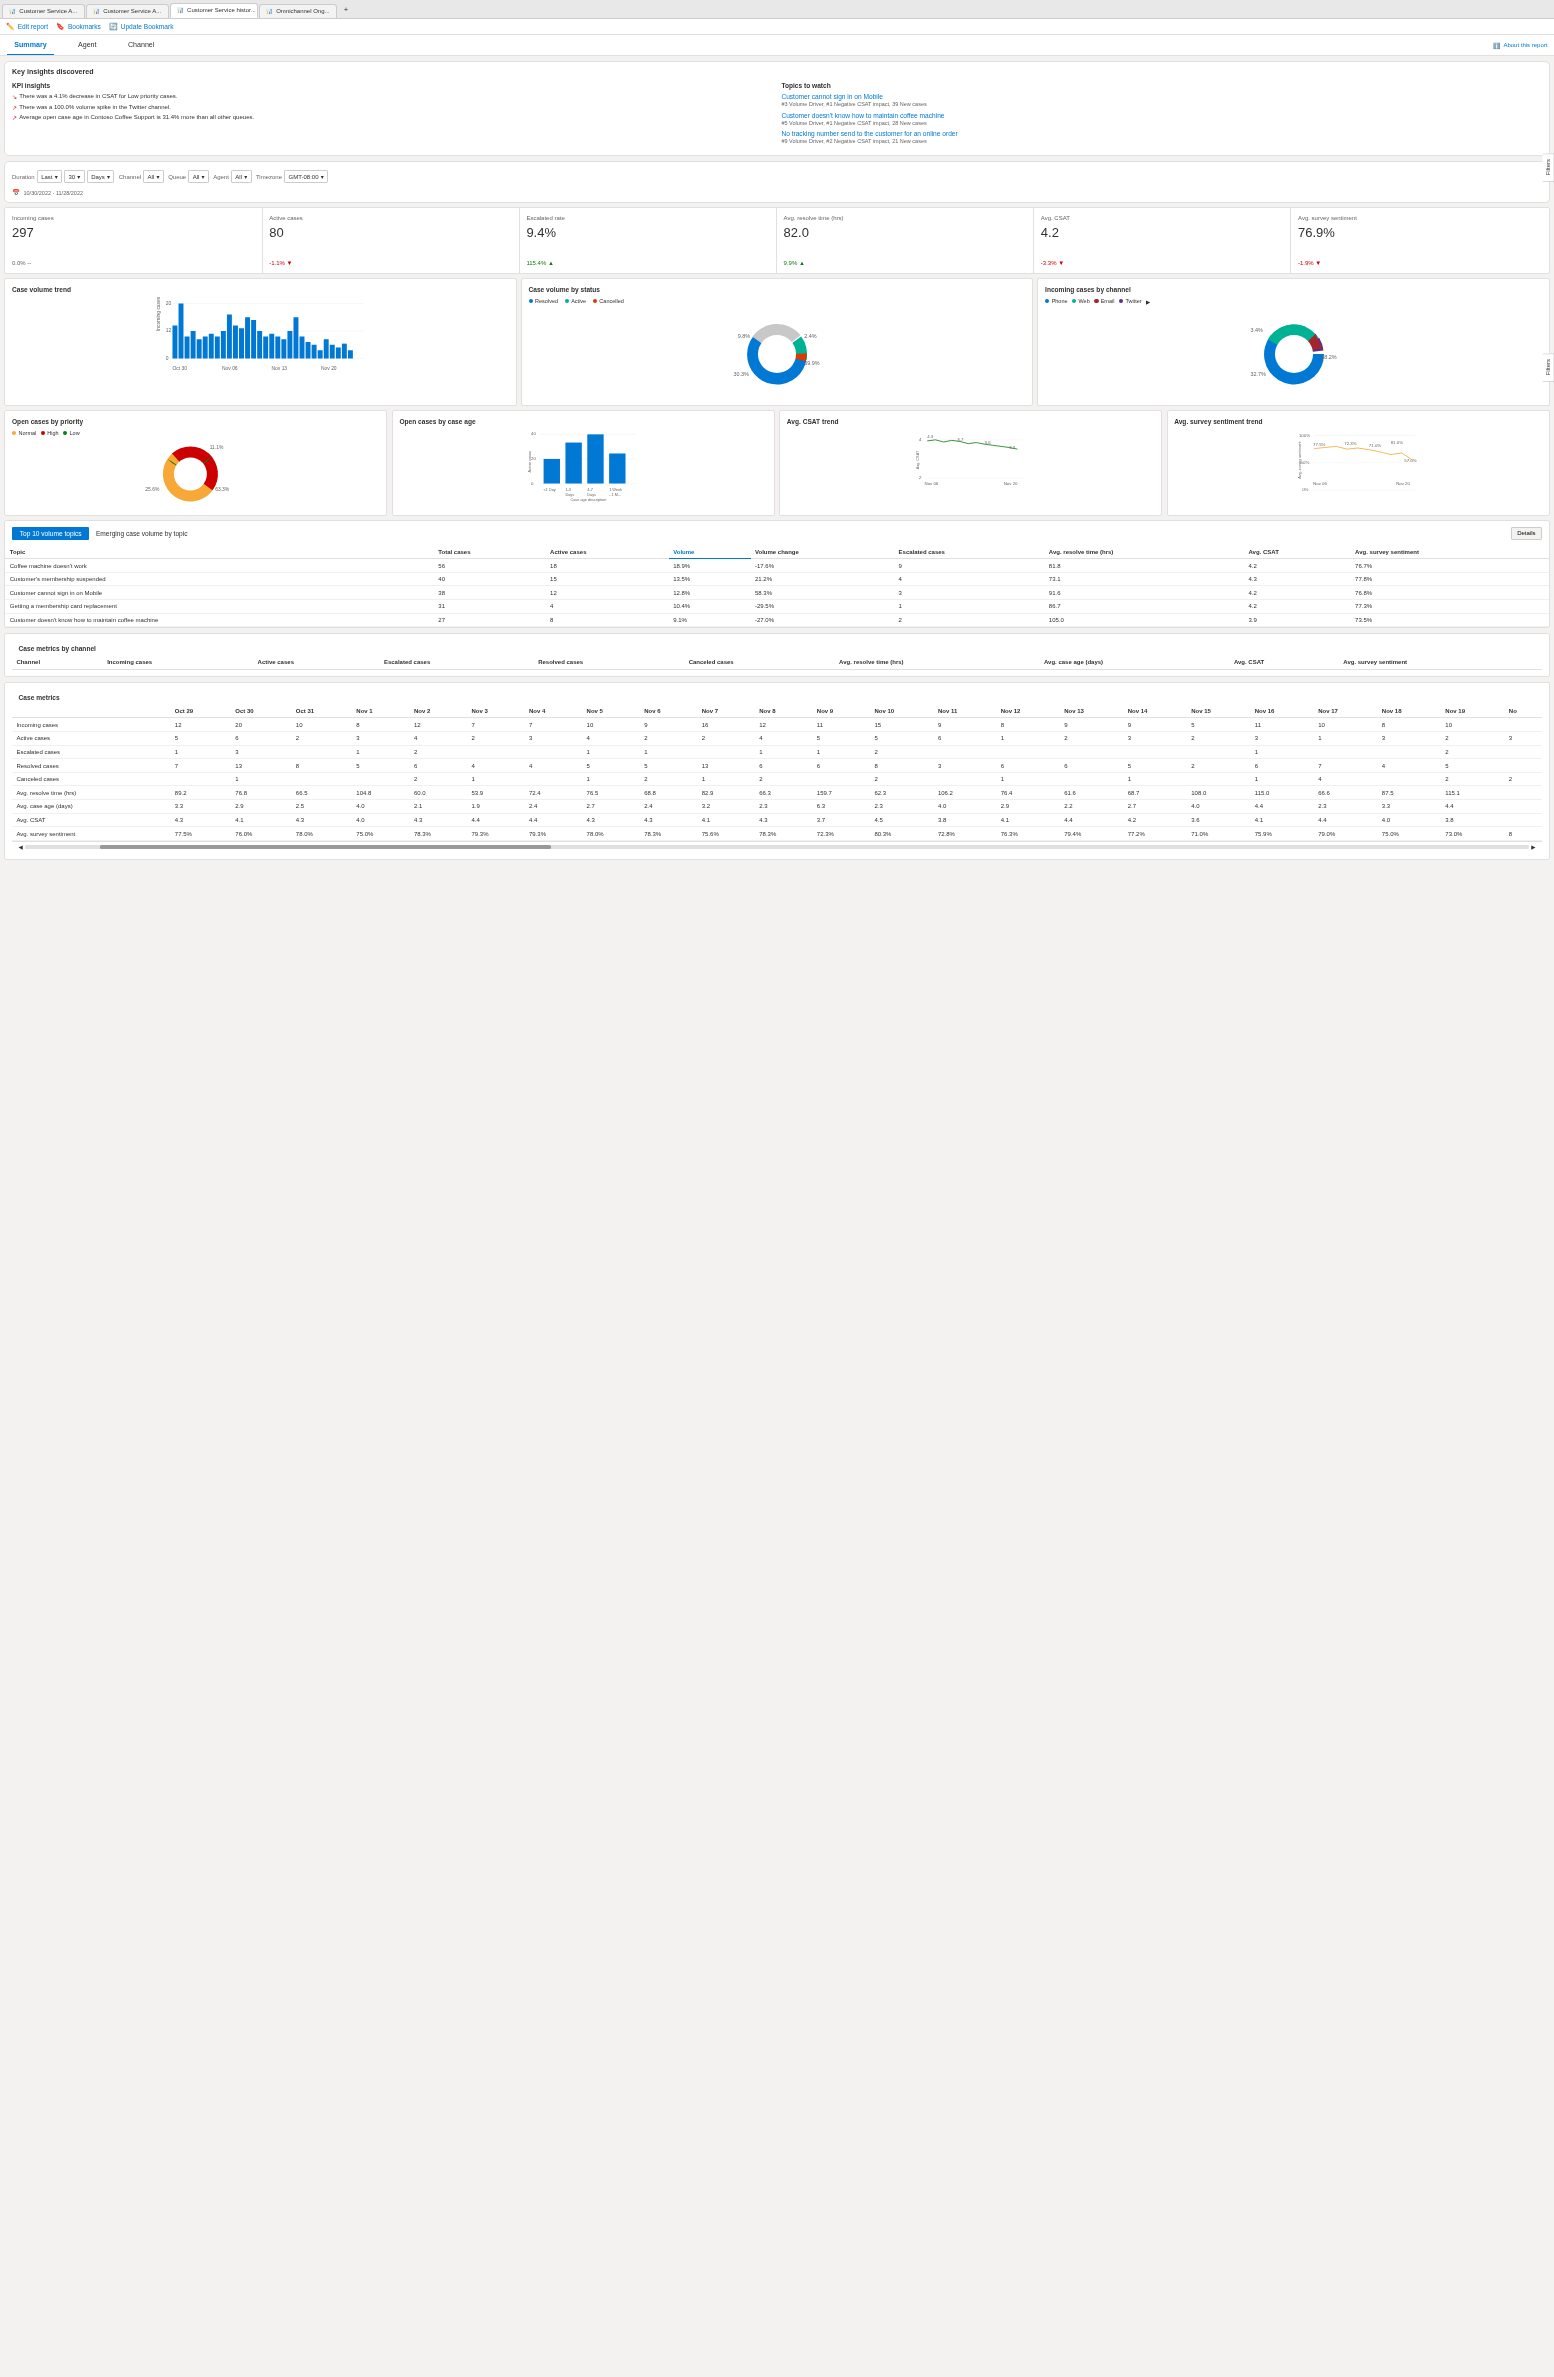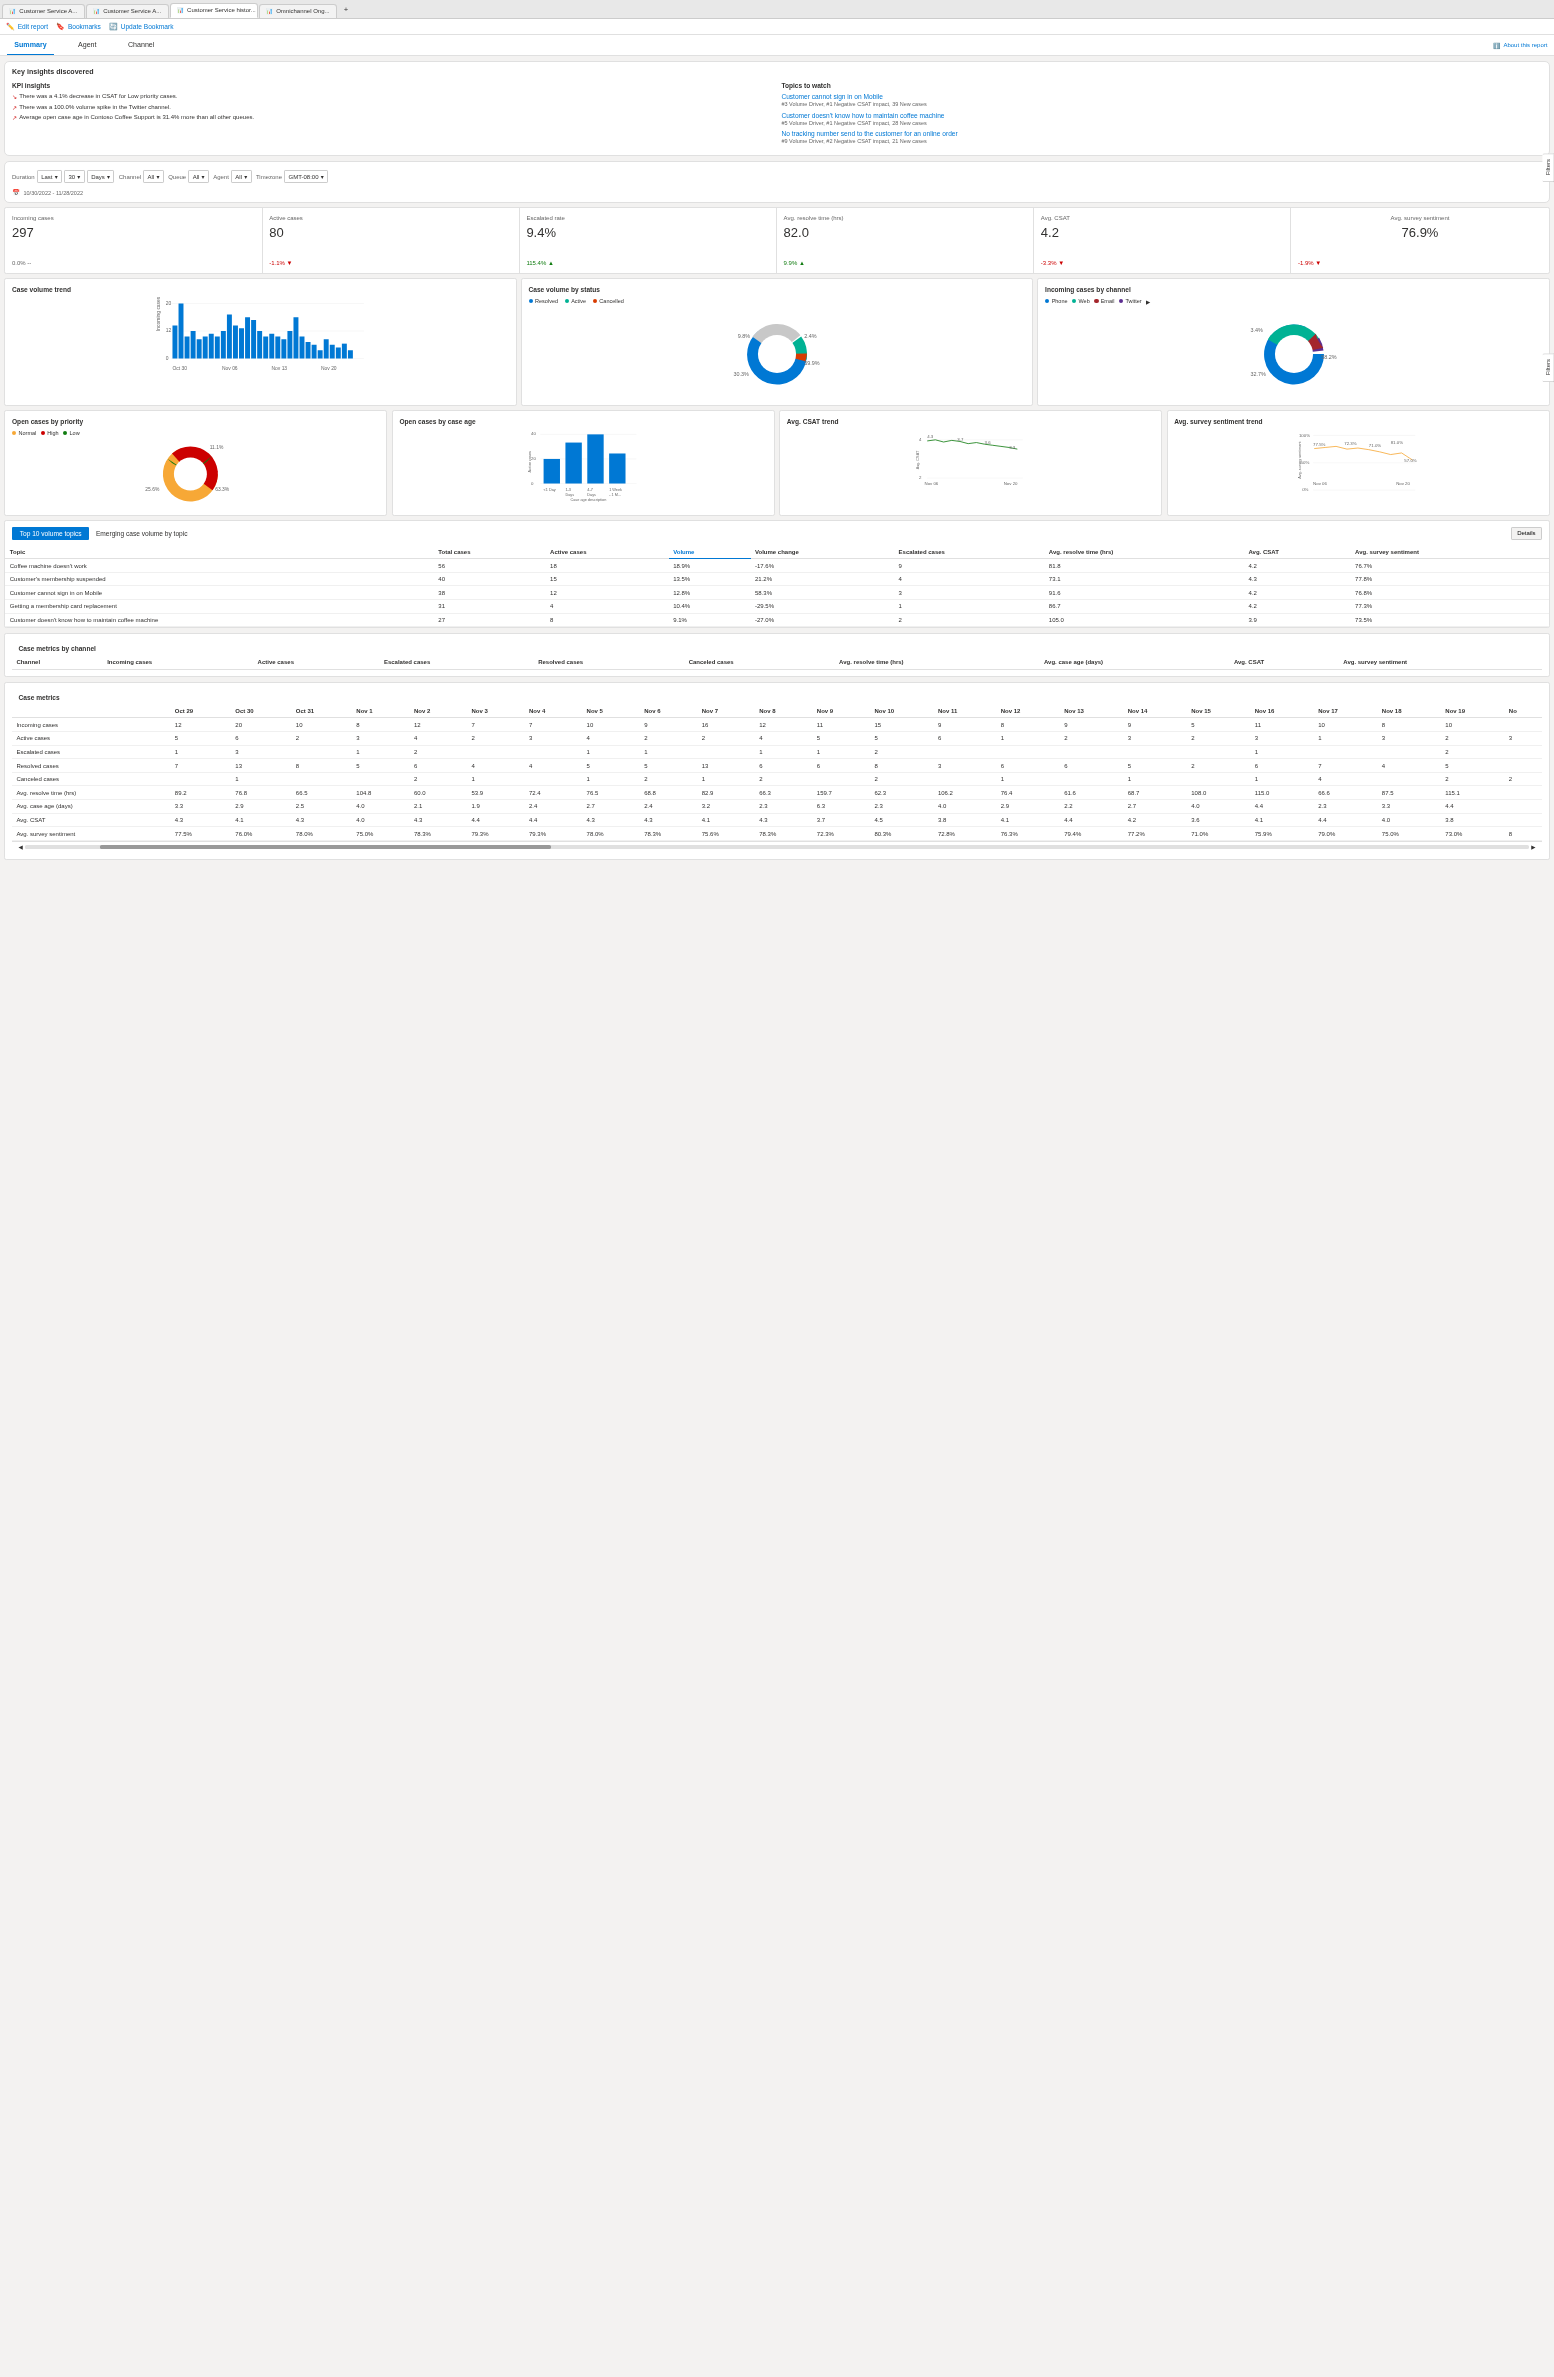--- a/index.html
+++ b/index.html
@@ -41,21 +41,21 @@
     
     .filters-row { display: flex; align-items: center; gap: 4.4px; padding: 4.4px 0; flex-wrap: wrap; }
     .filter-group { display: flex; align-items: center; gap: 2.2px; }
     .filter-label { font-size: 6px; color: #666; }
     .filter-select { border: 0.5px solid #ccc; border-radius: 1.1px; padding: 1.6px 3.3px; font-size: 6px; background: #fff; cursor: pointer; display: flex; align-items: center; gap: 2.2px; }
     .date-range { font-size: 5.5px; color: #666; }
 
     
     .kpi-row { display: grid; grid-template-columns: repeat(6, 1fr); gap: 0; border: 0.5px solid #e0e0e0; border-radius: 2.2px; overflow: hidden; background: #fff; margin-bottom: 4.4px; }
     .kpi-card { padding: 6.6px; border-right: 0.5px solid #e0e0e0; }
-    .kpi-card:last-child { border-right: none; text-align: center; }
+    .kpi-card:last-child { border-right: none; }
     .kpi-title { font-size: 6px; color: #666; margin-bottom: 4.4px; }
     .kpi-value { font-size: 13px; font-weight: 300; color: #323130; margin-bottom: 20px; }
     .kpi-change { font-size: 6px; display: flex; align-items: center; gap: 1.6px; }
     .kpi-change.up { color: #107c10; }
     .kpi-change.down { color: #c00; }
     .kpi-change.neutral { color: #666; }
 
     
     .charts-row { display: grid; grid-template-columns: 1fr 1fr 1fr; gap: 4.4px; margin-bottom: 4.4px; }
     .chart-card { background: #fff; border: 0.5px solid #e0e0e0; border-radius: 2.2px; padding: 6.6px; }

